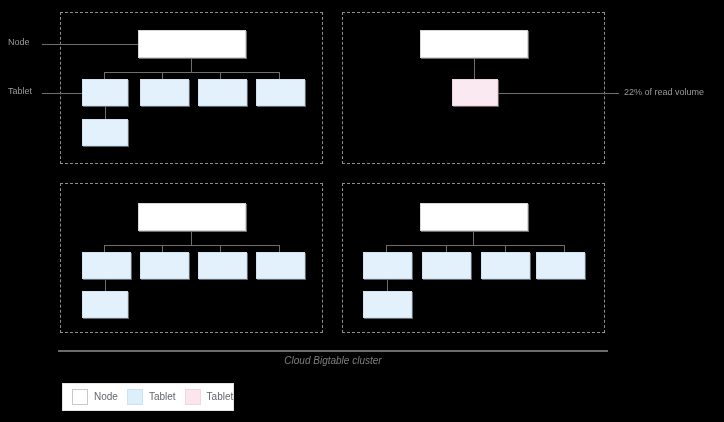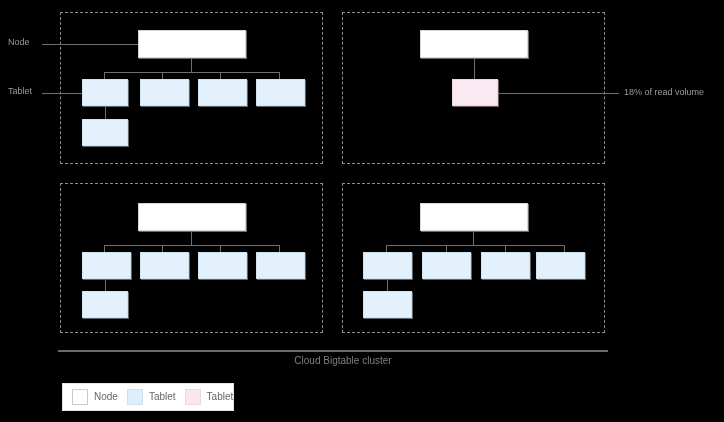--- a/index.html
+++ b/index.html
@@ -137,21 +137,21 @@
 
   <div class="quadrant" style="left:342px;top:12px;width:263px;height:152px;"></div>
 
   <div class="node-box" style="left:420px;top:30px;width:108px;height:28px;"></div>
 
   <div class="conn conn-v" style="left:474px;top:58px;height:21px;"></div>
 
   <div class="tablet-hot-box" style="left:452px;top:79px;width:46px;height:27px;"></div>
 
   <div class="leader" style="left:498px;top:93px;width:121px;"></div>
-  <div class="side-label" style="left:624px;top:87px;">18% of read volume</div>
+  <div class="side-label" style="left:624px;top:87px;">22% of read volume</div>
 
   <div class="quadrant" style="left:60px;top:183px;width:263px;height:150px;"></div>
 
   <div class="node-box" style="left:138px;top:203px;width:108px;height:28px;"></div>
 
   <div class="conn conn-v" style="left:191px;top:231px;height:14px;"></div>
   <div class="conn conn-h" style="left:104px;top:245px;width:175px;"></div>
   <div class="conn conn-v" style="left:104px;top:245px;height:7px;"></div>
   <div class="conn conn-v" style="left:162px;top:245px;height:7px;"></div>
   <div class="conn conn-v" style="left:220px;top:245px;height:7px;"></div>
@@ -178,21 +178,21 @@
 
   <div class="tablet-box" style="left:363px;top:252px;width:49px;height:27px;"></div>
   <div class="tablet-box" style="left:422px;top:252px;width:49px;height:27px;"></div>
   <div class="tablet-box" style="left:481px;top:252px;width:49px;height:27px;"></div>
   <div class="tablet-box" style="left:536px;top:252px;width:49px;height:27px;"></div>
 
   <div class="conn conn-v" style="left:387px;top:279px;height:12px;"></div>
   <div class="tablet-box" style="left:363px;top:291px;width:49px;height:27px;"></div>
 
   <div class="cluster-rule" style="left:58px;top:350px;width:550px;"></div>
-  <div class="cluster-caption" style="left:68px;top:355px;width:550px;">Cloud Bigtable cluster</div>
+  <div class="cluster-caption" style="left:58px;top:355px;width:550px;font-style:italic;">Cloud Bigtable cluster</div>
 
   <div class="legend" style="left:62px;top:383px;width:172px;height:28px;">
 
     <div class="legend-item">
       <span class="legend-swatch sw-node"></span>
       <span class="legend-label">Node</span>
     </div>
 
     <div class="legend-item">
       <span class="legend-swatch sw-tablet"></span>

